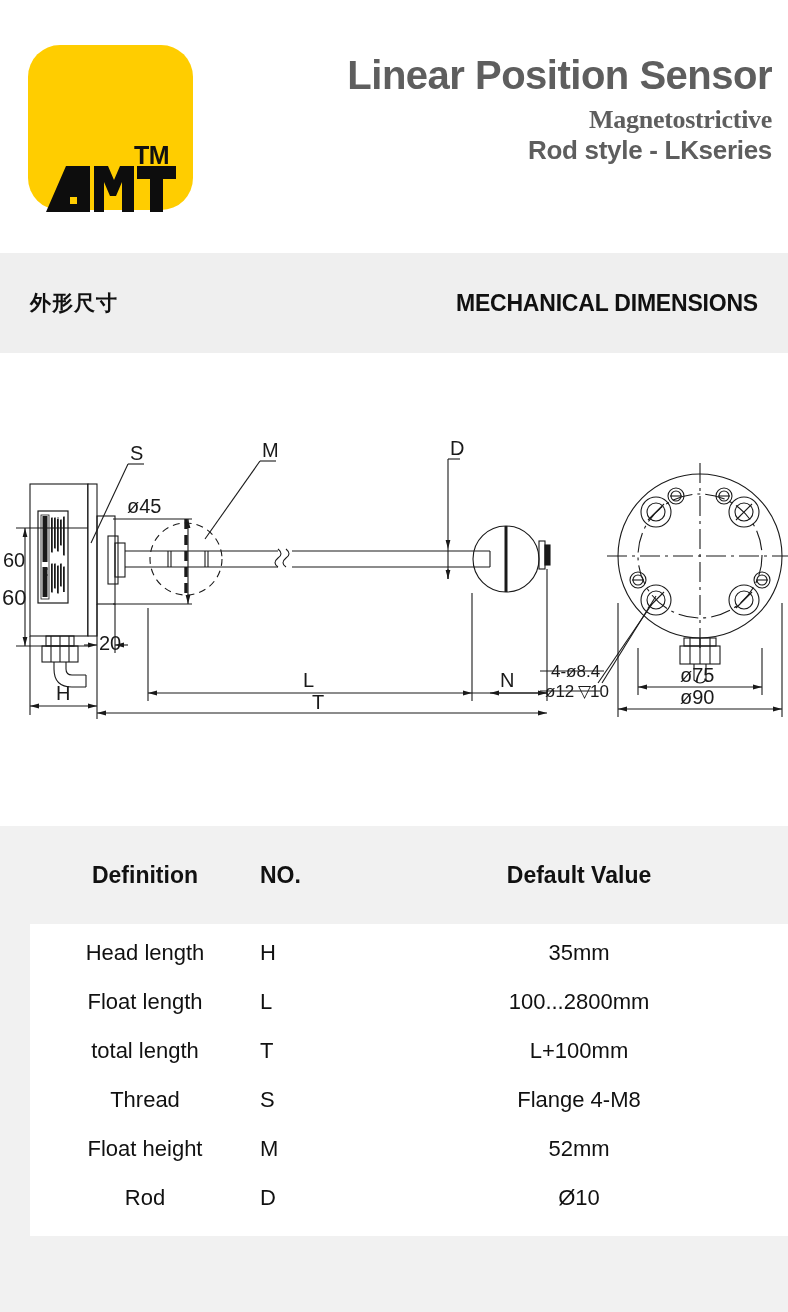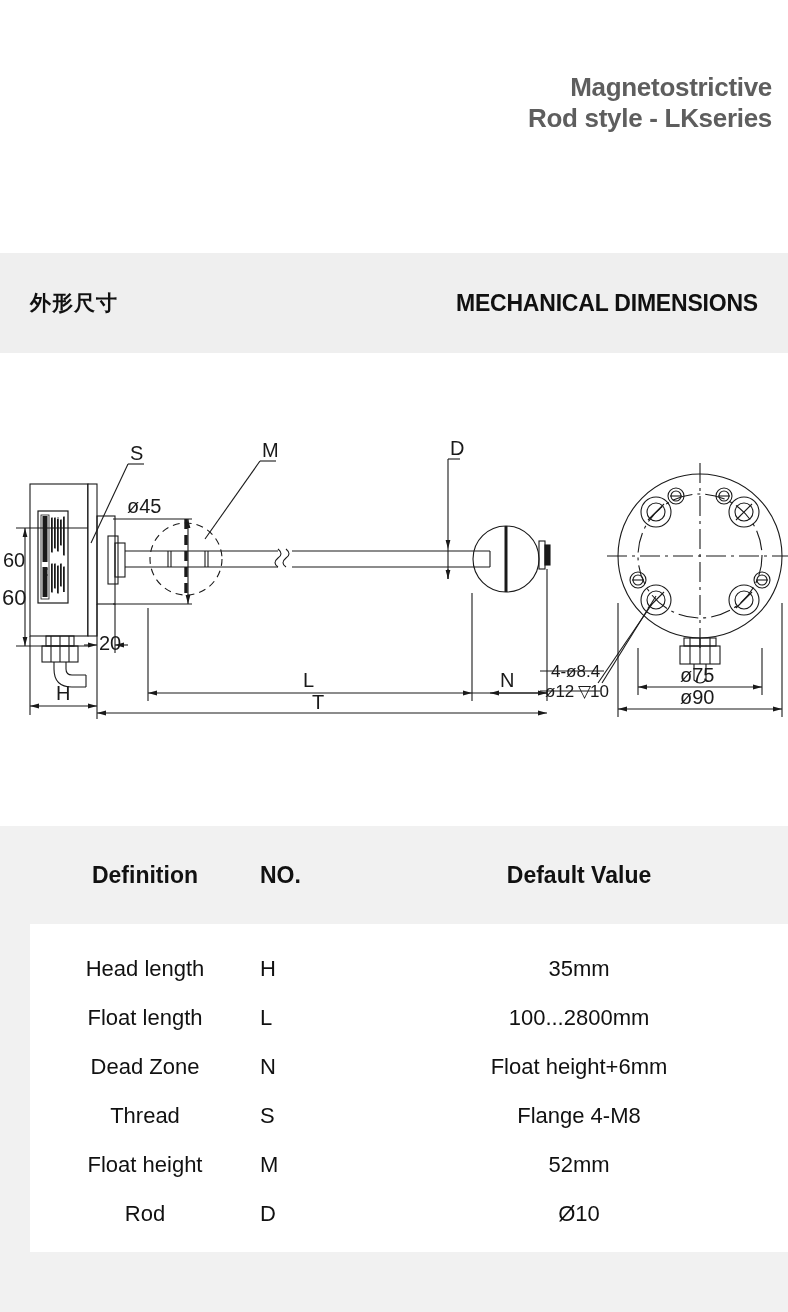--- a/index.html
+++ b/index.html
@@ -60,21 +60,21 @@
     white-space: nowrap;
   }
   .title-sub1, .title-sub2 {
     font-size: 26px;
     font-weight: bold;
     color: #5e5e5e;
     line-height: 31px;
     letter-spacing: -0.3px;
     white-space: nowrap;
   }
-  .title-sub1 { margin-top: 20px; }
+  .title-sub1 { margin-top: 6px; font-family: Liberation Serif, serif; }
 
   
   .section-band {
     position: absolute;
     left: 0; top: 253px;
     width: 788px; height: 100px;
     background: #efefef;
   }
   .band-cn {
     position: absolute;
@@ -136,30 +136,42 @@
     color: #111111;
     height: 49px;
     vertical-align: middle;
     background: #ffffff;
     padding: 0;
   }
   .col-def  { width: 230px; text-align: center; }
   .col-no   { width: 110px; text-align: left; }
   .col-val  { width: 418px; text-align: center; }
   .col-pad-l { width: 30px; }
-  .spec-table tbody tr:first-child td { padding-top: 20px; }
+  .spec-table tbody tr:first-child td { padding-top: 4px; }
   .spec-table tbody tr:last-child  td { padding-bottom: 14px; }
 </style>
 </head>
 <body>
 
 <div class="header">
 
+  <div class="logo-box">
+    <span class="logo-tm">TM</span>
+    <svg class="logo-amt" viewBox="0 0 130 46">
+
+      <polygon points="20,0 44,0 44,46 31,46 31,31 24,31 24,38 31,38 31,46 0,46" fill="#0d0d0d"></polygon>
+
+      <polygon points="48,0 62,0 68,14 74,0 88,0 88,46 76,46 76,16 70,30 64,30 58,16 58,46 48,46" fill="#0d0d0d"></polygon>
+
+      <polygon points="91,0 130,0 130,13 117,13 117,46 104,46 104,13 91,13" fill="#0d0d0d"></polygon>
+    </svg>
+  </div>
 
   <div class="title-block">
+    <div class="title-main">Linear Position Sensor</div>
     <div class="title-sub1">Magnetostrictive</div>
     <div class="title-sub2">Rod style - LKseries</div>
   </div>
 </div>
 
 <div class="section-band">
   <div class="band-cn">外形尺寸</div>
   <div class="band-en">MECHANICAL DIMENSIONS</div>
 </div>
 
@@ -386,23 +398,23 @@
         <td class="col-val">35mm</td>
       </tr>
       <tr>
         <td class="col-pad-l" style="background:#f1f1f1"></td>
         <td class="col-def">Float length</td>
         <td class="col-no">L</td>
         <td class="col-val">100...2800mm</td>
       </tr>
       <tr>
         <td class="col-pad-l" style="background:#f1f1f1"></td>
-        <td class="col-def">Dead Zone</td>
-        <td class="col-no">N</td>
-        <td class="col-val">Float height+6mm</td>
+        <td class="col-def">total length</td>
+        <td class="col-no">T</td>
+        <td class="col-val">L+100mm</td>
       </tr>
       <tr>
         <td class="col-pad-l" style="background:#f1f1f1"></td>
         <td class="col-def">Thread</td>
         <td class="col-no">S</td>
         <td class="col-val">Flange 4-M8</td>
       </tr>
       <tr>
         <td class="col-pad-l" style="background:#f1f1f1"></td>
         <td class="col-def">Float height</td>

